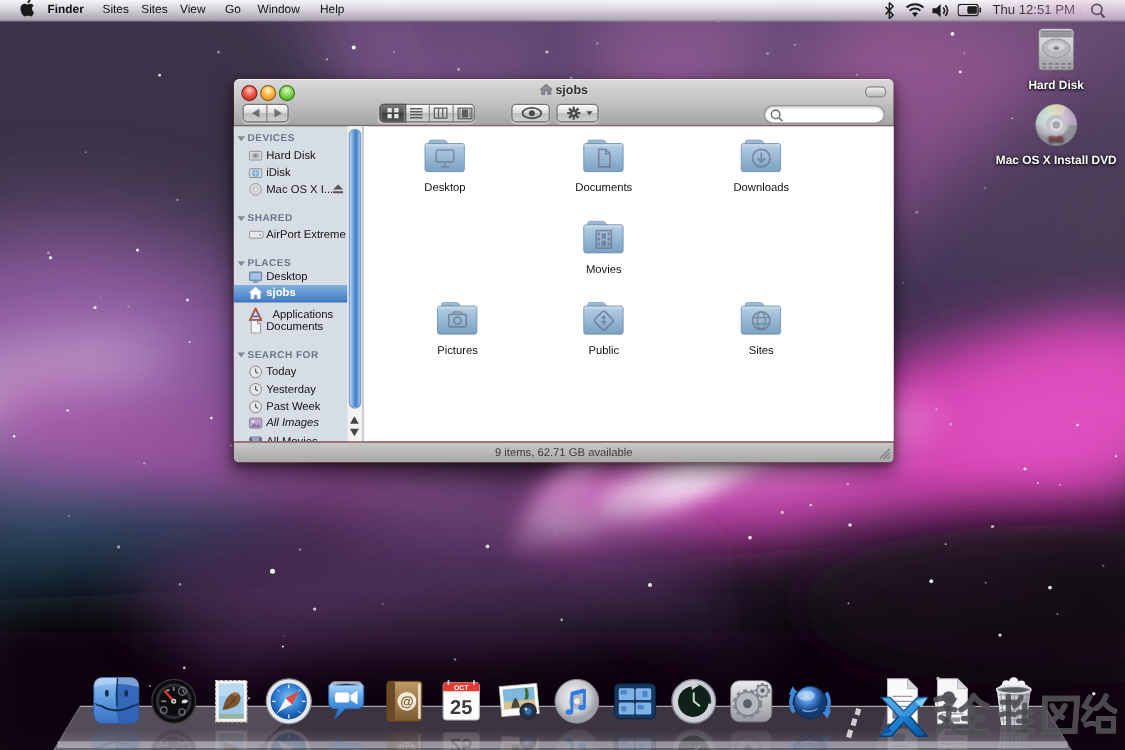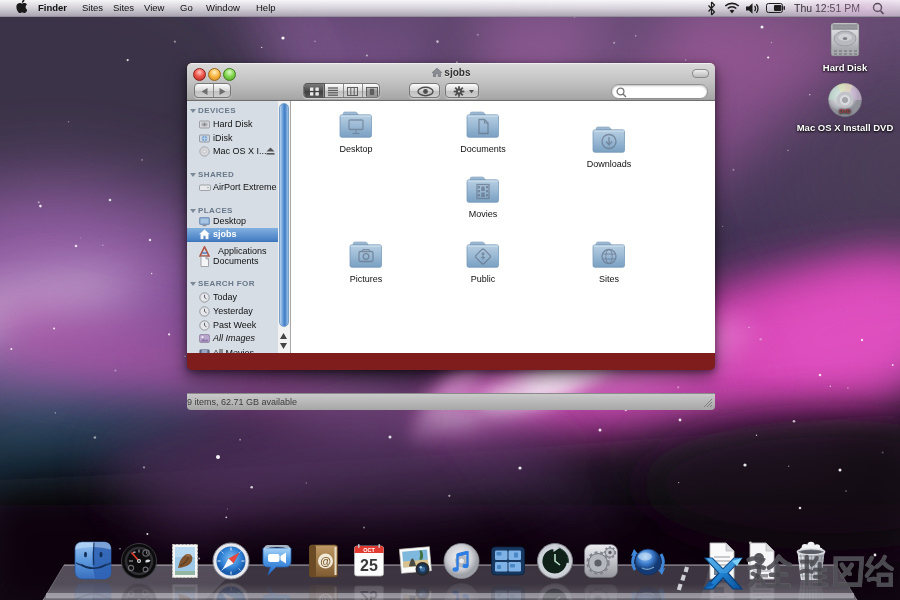--- a/index.html
+++ b/index.html
@@ -39,21 +39,21 @@
 .shead{position:absolute;left:0;width:91px;font-size:8px;font-weight:bold;color:#68788a;letter-spacing:.4px;padding-left:11px;height:13px;line-height:13px;box-sizing:border-box;}
 .shead:before{content:"";position:absolute;left:3px;top:4.5px;border-left:3.5px solid transparent;border-right:3.5px solid transparent;border-top:4.5px solid #7a8a99;}
 .srow{position:absolute;left:0;width:91px;font-size:9px;color:#111;padding-left:26px;height:13.5px;line-height:13.5px;box-sizing:border-box;white-space:nowrap;overflow:hidden;}
 .sic{position:absolute;left:12px;top:1px;}
 #sel{position:absolute;left:0;top:126.5px;width:91px;height:14px;background:linear-gradient(#82b0e0,#4a82c6 85%,#3a72b8);}
 
 #main{position:absolute;left:104px;top:38px;width:424px;height:252px;background:#fff;}
 
 #statusbar{position:absolute;left:0;top:290px;width:528px;height:17px;border-radius:0 0 4px 4px;
  background:linear-gradient(#c9c9c9,#b4b4b4 60%,#a6a6a6);border-top:1px solid #8a8a8a;box-sizing:border-box;
- font-size:9px;color:#3c3c3c;line-height:16px;margin-top:40px;}
+ font-size:9px;color:#3c3c3c;text-align:center;line-height:16px;}
 
 .fitem{position:absolute;width:90px;text-align:center;}
 .fitem .flabel{font-size:9px;color:#111;margin-top:1px;}
 
 #dock{position:absolute;left:0;top:525px;width:900px;height:75px;}
 
 #wmark{position:absolute;left:690px;top:545px;}
 </style>
 </head>
 <body>
@@ -514,21 +514,21 @@
               <path d="M17 18.5 v4" stroke-width="1.2"></path>
             </g>
           </svg><div class="flabel">Desktop</div></div>
     <div class="fitem" style="left:147px;top:10px;"><svg width="34" height="28" viewBox="0 0 34 28">
             <use href="#folder"></use>
             <g opacity=".75">
               <path d="M13 8.5 h5.5 l3.5 3.5 v10.5 h-9 Z" fill="none" stroke="#68778c" stroke-width="1.3"></path>
               <path d="M18.5 8.5 v3.5 h3.5" fill="none" stroke="#68778c" stroke-width="1.1"></path>
             </g>
           </svg><div class="flabel">Documents</div></div>
-    <div class="fitem" style="left:273px;top:25px;"><svg width="34" height="28" viewBox="0 0 34 28">
+    <div class="fitem" style="left:273px;top:10px;"><svg width="34" height="28" viewBox="0 0 34 28">
             <use href="#folder"></use>
             <g opacity=".75">
               <circle cx="17" cy="15.5" r="7" fill="none" stroke="#68778c" stroke-width="1.3"></circle>
               <path d="M17 11 v7 M14 15.5 l3 3.2 l3-3.2" fill="none" stroke="#68778c" stroke-width="1.3"></path>
             </g>
           </svg><div class="flabel">Downloads</div></div>
     <div class="fitem" style="left:147px;top:75px;"><svg width="34" height="28" viewBox="0 0 34 28">
             <use href="#folder"></use>
             <g opacity=".75">
               <rect x="11" y="8.5" width="12" height="14" fill="none" stroke="#68778c" stroke-width="1.3"></rect>

